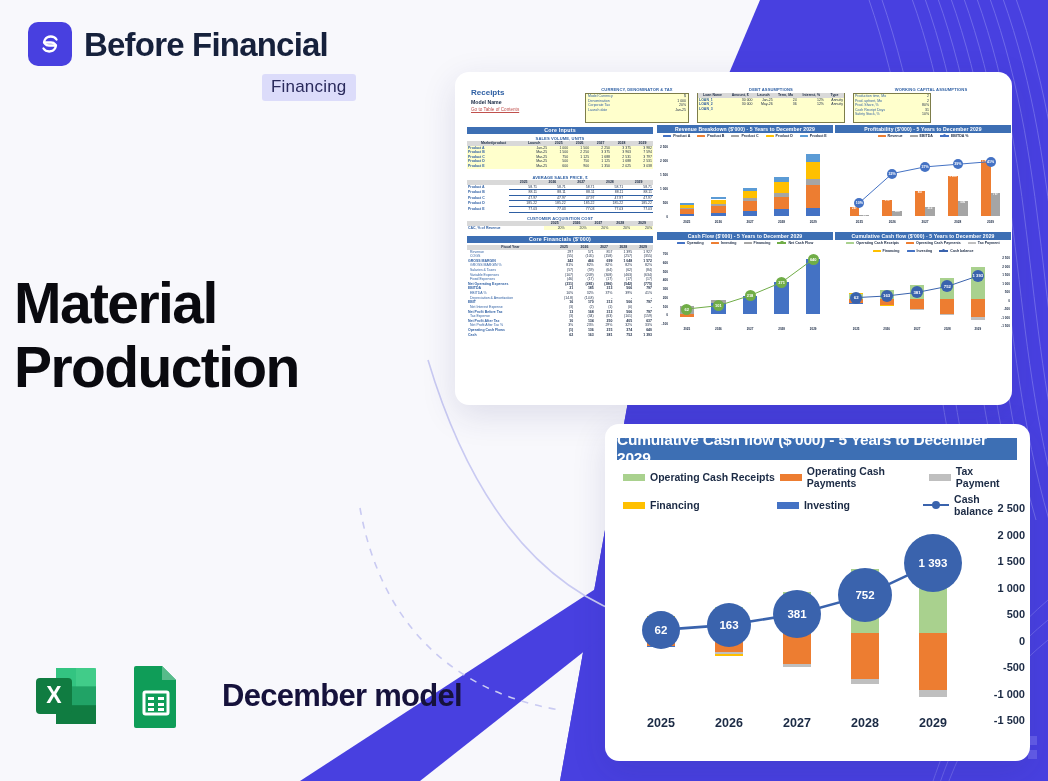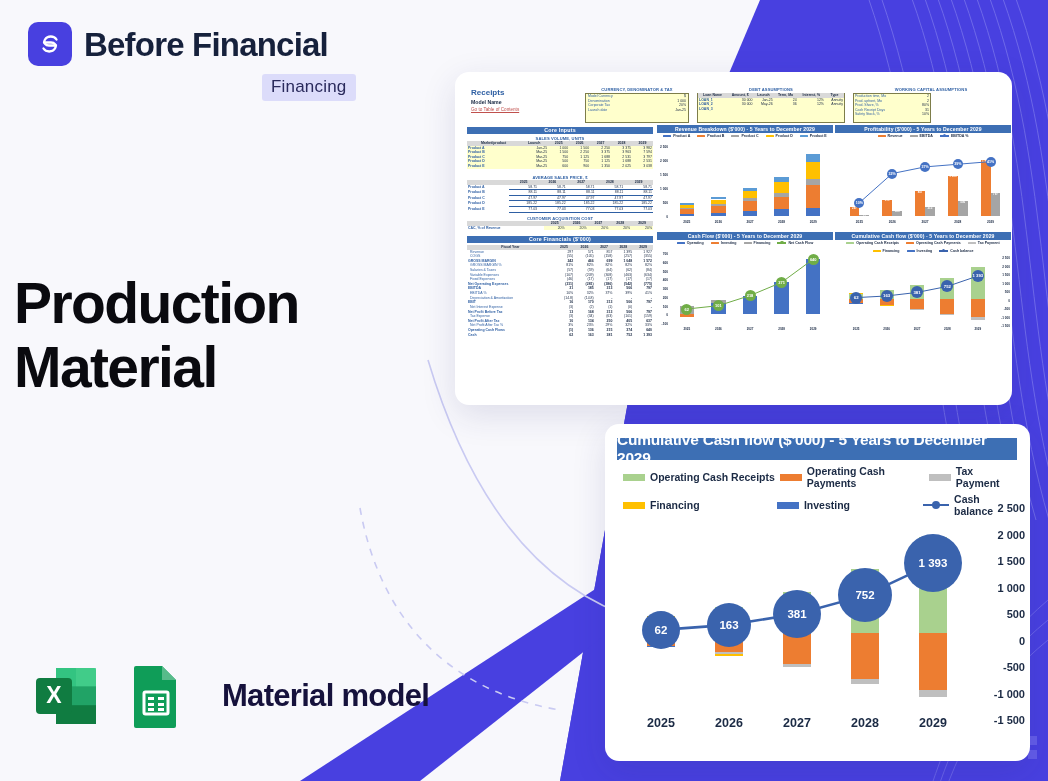--- a/index.html
+++ b/index.html
@@ -188,22 +188,22 @@
         <path d="M8.5 19.5 C 11 23.5, 17.5 23.5, 20 19.5 C 22 16.2, 19.5 13.5, 16 13.5 L 9 13.5" fill="none" stroke="#ffffff" stroke-width="2.3" stroke-linecap="round"></path>
       </svg>
     </div>
     <div class="logo-text">Before Financial</div>
   </div>
   <div class="logo-sub-wrap">
     <span class="logo-sub">Financing</span>
   </div>
 
   <div class="headline">
+    <div>Material</div>
     <div>Production</div>
-    <div>Material</div>
   </div>
 
   <div class="footer-row">
     <svg width="72" height="72" viewBox="0 0 72 72">
       <rect x="26" y="8" width="40" height="56" rx="2" fill="#21a366"></rect>
       <rect x="26" y="8" width="20" height="18.6" fill="#33c481"></rect>
       <rect x="46" y="8" width="20" height="18.6" fill="#4cd995" opacity="0.75"></rect>
       <rect x="26" y="26.6" width="40" height="18.6" fill="#21a366"></rect>
       <rect x="26" y="45.2" width="40" height="18.8" fill="#107c41"></rect>
       <rect x="6" y="18" width="36" height="36" rx="4" fill="#107c41"></rect>
@@ -213,21 +213,21 @@
       <path d="M16 6 h26 l14 14 v46 a2 2 0 0 1 -2 2 H16 a2 2 0 0 1 -2 -2 V8 a2 2 0 0 1 2 -2 z" fill="#0f9d58"></path>
       <path d="M42 6 l14 14 H42 z" fill="#57bb8a"></path>
       <rect x="24" y="32" width="24" height="22" rx="1.5" fill="none" stroke="#ffffff" stroke-width="3"></rect>
       <rect x="28" y="37" width="6" height="3" fill="#ffffff"></rect>
       <rect x="38" y="37" width="6" height="3" fill="#ffffff"></rect>
       <rect x="28" y="43" width="6" height="3" fill="#ffffff"></rect>
       <rect x="38" y="43" width="6" height="3" fill="#ffffff"></rect>
       <rect x="28" y="48" width="6" height="3" fill="#ffffff"></rect>
       <rect x="38" y="48" width="6" height="3" fill="#ffffff"></rect>
     </svg>
-    <div class="footer-label">Material model</div>
+    <div class="footer-label">December model</div>
   </div>
 
   <div class="card card-dash">
     <div class="dash">
 
       <div class="d-title">Receipts</div>
       <div class="d-model">Model Name</div>
       <div class="d-link">Go to Table of Contents</div>
 
       <div class="sec-hd" style="left:120px; top:7px; width:112px;">CURRENCY, DENOMINATOR &amp; TAX</div>

